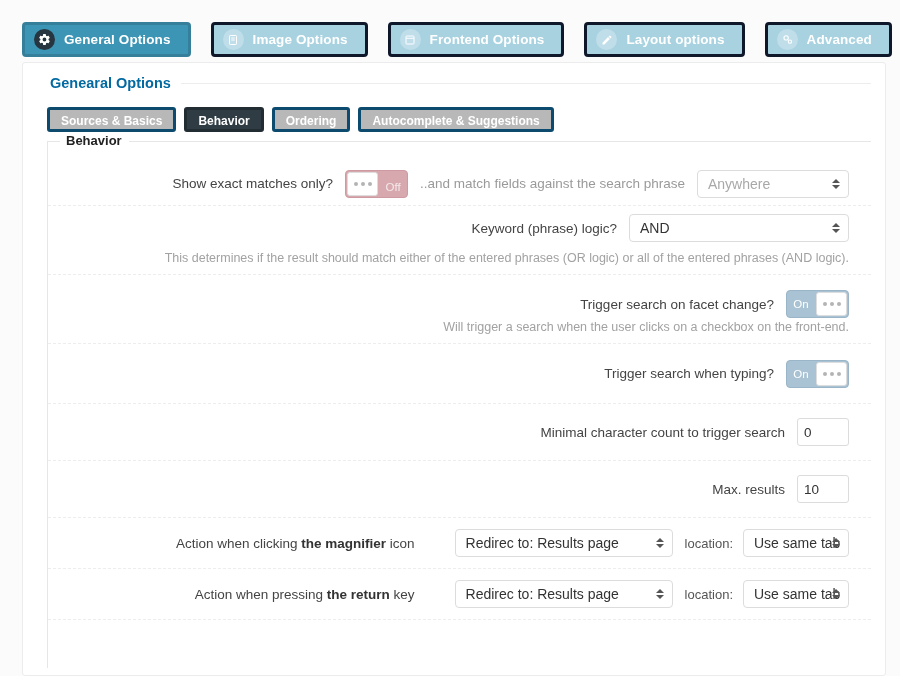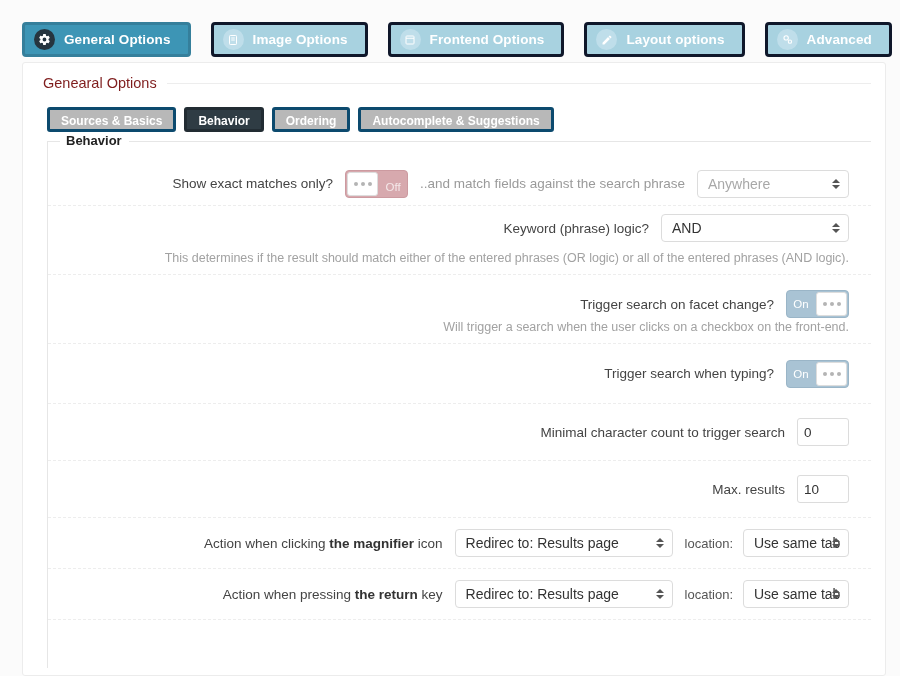--- a/index.html
+++ b/index.html
@@ -54,26 +54,26 @@
   .panel {
     margin: 0 14px 0 22px;
     background: #ffffff;
     border: 1px solid #ececec;
     border-radius: 3px;
     height: 614px;
     padding: 12px 14px 0 12px;
   }
   .panel-title {
     font-size: 14.5px;
-    font-weight: normal;
-    color: #7f1d1d;
+    font-weight: bold;
+    color: #0369a1;
     display: flex;
     align-items: center;
     gap: 10px;
-    margin: 0 0 16px 8px;
+    margin: 0 0 16px 15px;
   }
   .panel-title .rule {
     flex: 1 1 auto;
     height: 1px;
     background: #ededed;
   }
 
   
   .subtabs {
     display: flex;
@@ -199,22 +199,22 @@
     border: 1px solid #dcdcdc;
     border-radius: 4px;
     padding: 0 26px 0 10px;
     font-size: 14px;
     color: #333;
     cursor: pointer;
     white-space: nowrap;
     flex: 0 0 auto;
   }
   .sel.w150 { width: 152px; }
-  .sel.w200 { width: 188px; }
-  .sel.w218 { width: 218px; }
+  .sel.w200 { width: 220px; }
+  .sel.w218 { width: 218px; margin-left: 28px; }
   .sel.w104 { width: 106px; padding-right: 20px; }
   .sel.placeholder { color: #a8a8a8; }
   .sel .arrows {
     position: absolute;
     right: 8px; top: 50%;
     transform: translateY(-50%);
     display: flex; flex-direction: column; gap: 2px;
   }
   .sel .arrows span {
     display: block;

